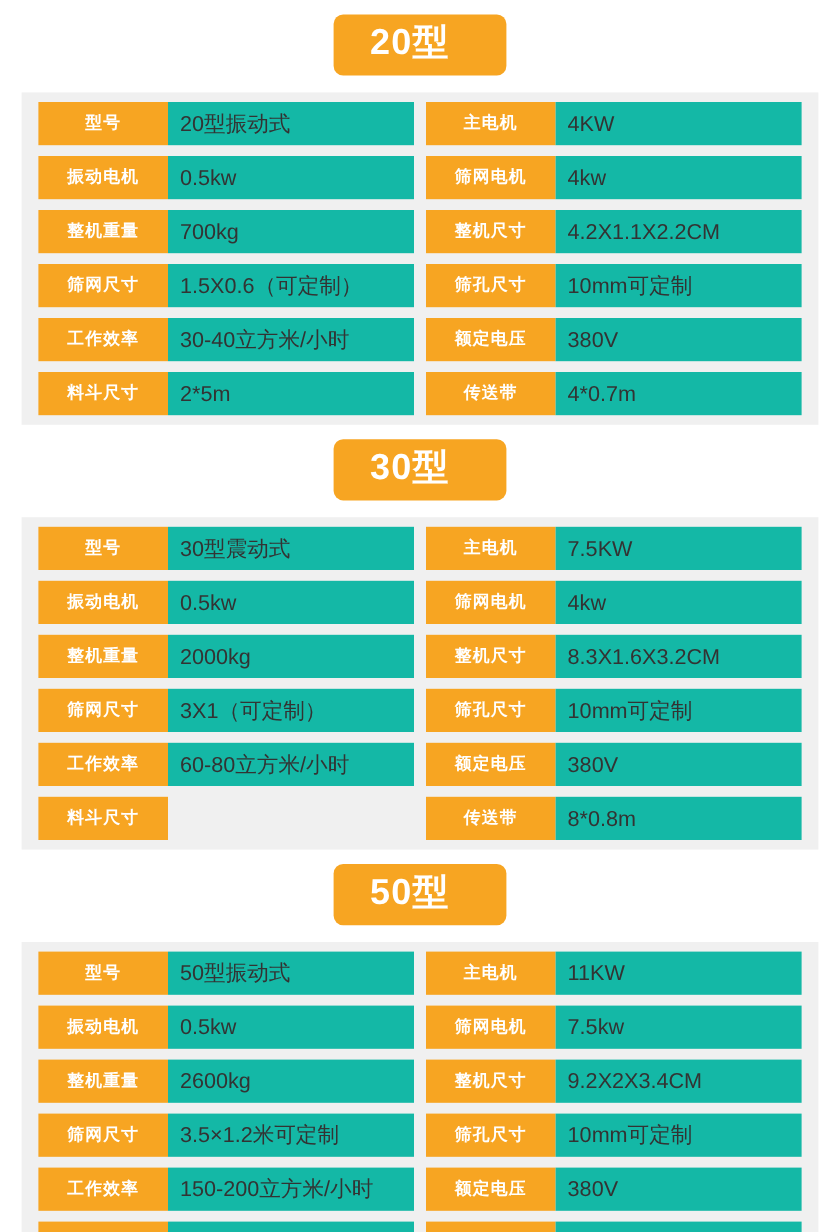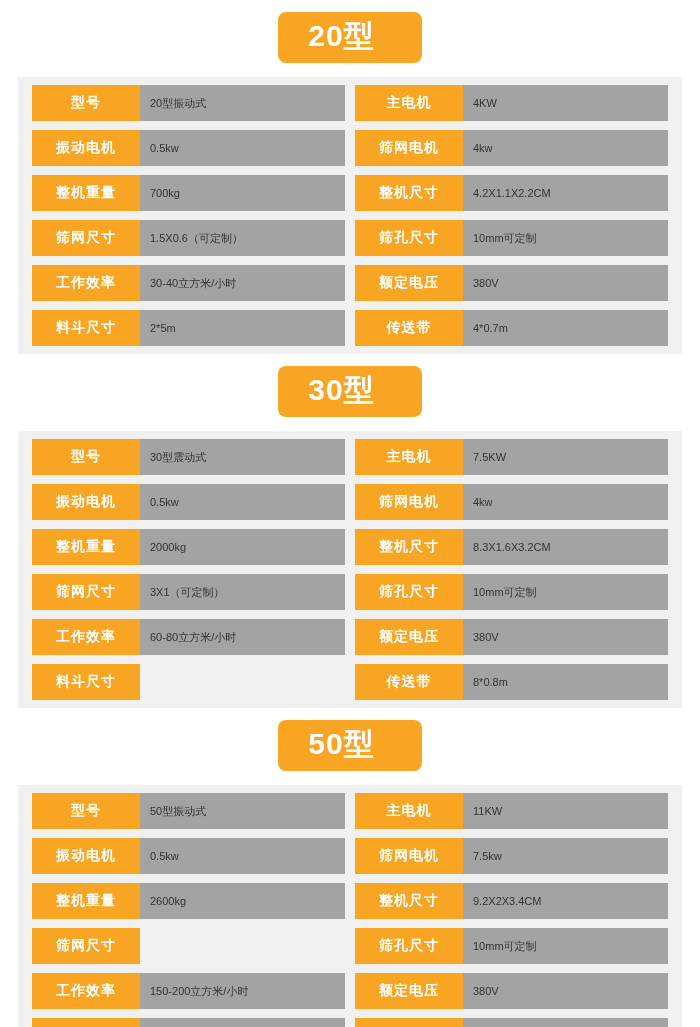--- a/index.html
+++ b/index.html
@@ -71,23 +71,23 @@
     font-weight: bold;
     display: flex;
     align-items: center;
     justify-content: center;
     width: 108px;
     flex: 0 0 108px;
     box-sizing: border-box;
     letter-spacing: 1px;
   }
   .value {
-    background: #a3a3a3;
+    background: #14b8a6;
     color: #333333;
-    font-size: 11px;
+    font-size: 18px;
     display: flex;
     align-items: center;
     padding-left: 10px;
     flex: 1 1 auto;
     min-width: 0;
     box-sizing: border-box;
     white-space: nowrap;
     overflow: hidden;
   }
 </style>
@@ -280,20 +280,21 @@
         </div>
         <div class="cellpair">
           <div class="label">整机尺寸</div>
           <div class="value">9.2X2X3.4CM</div>
         </div>
       </div>
 
       <div class="row">
         <div class="cellpair">
           <div class="label">筛网尺寸</div>
+          <div class="value">3.5×1.2米可定制</div>
         </div>
         <div class="cellpair">
           <div class="label">筛孔尺寸</div>
           <div class="value">10mm可定制</div>
         </div>
       </div>
 
       <div class="row">
         <div class="cellpair">
           <div class="label">工作效率</div>

